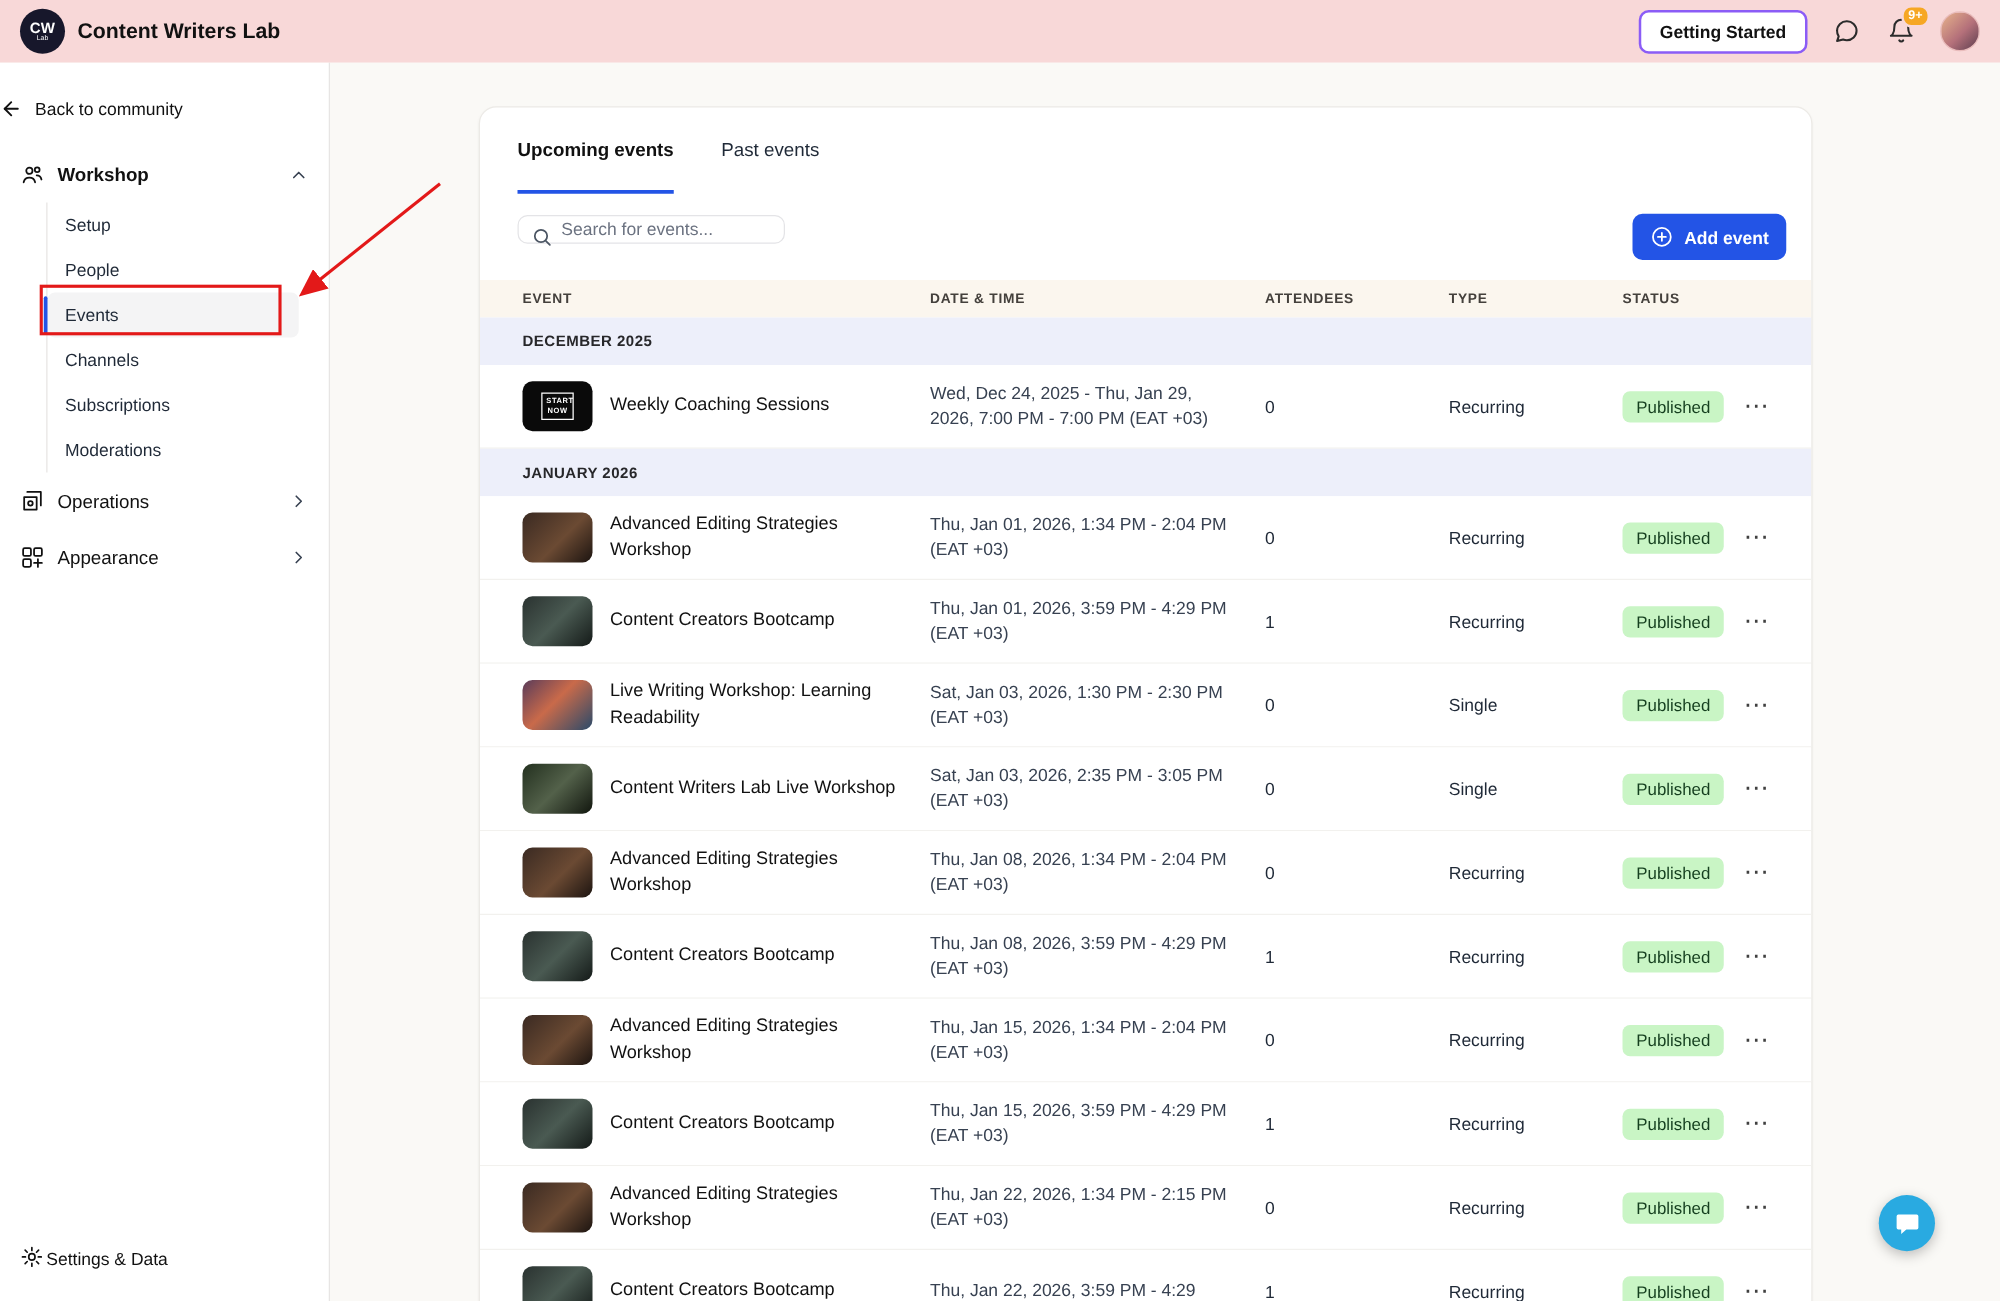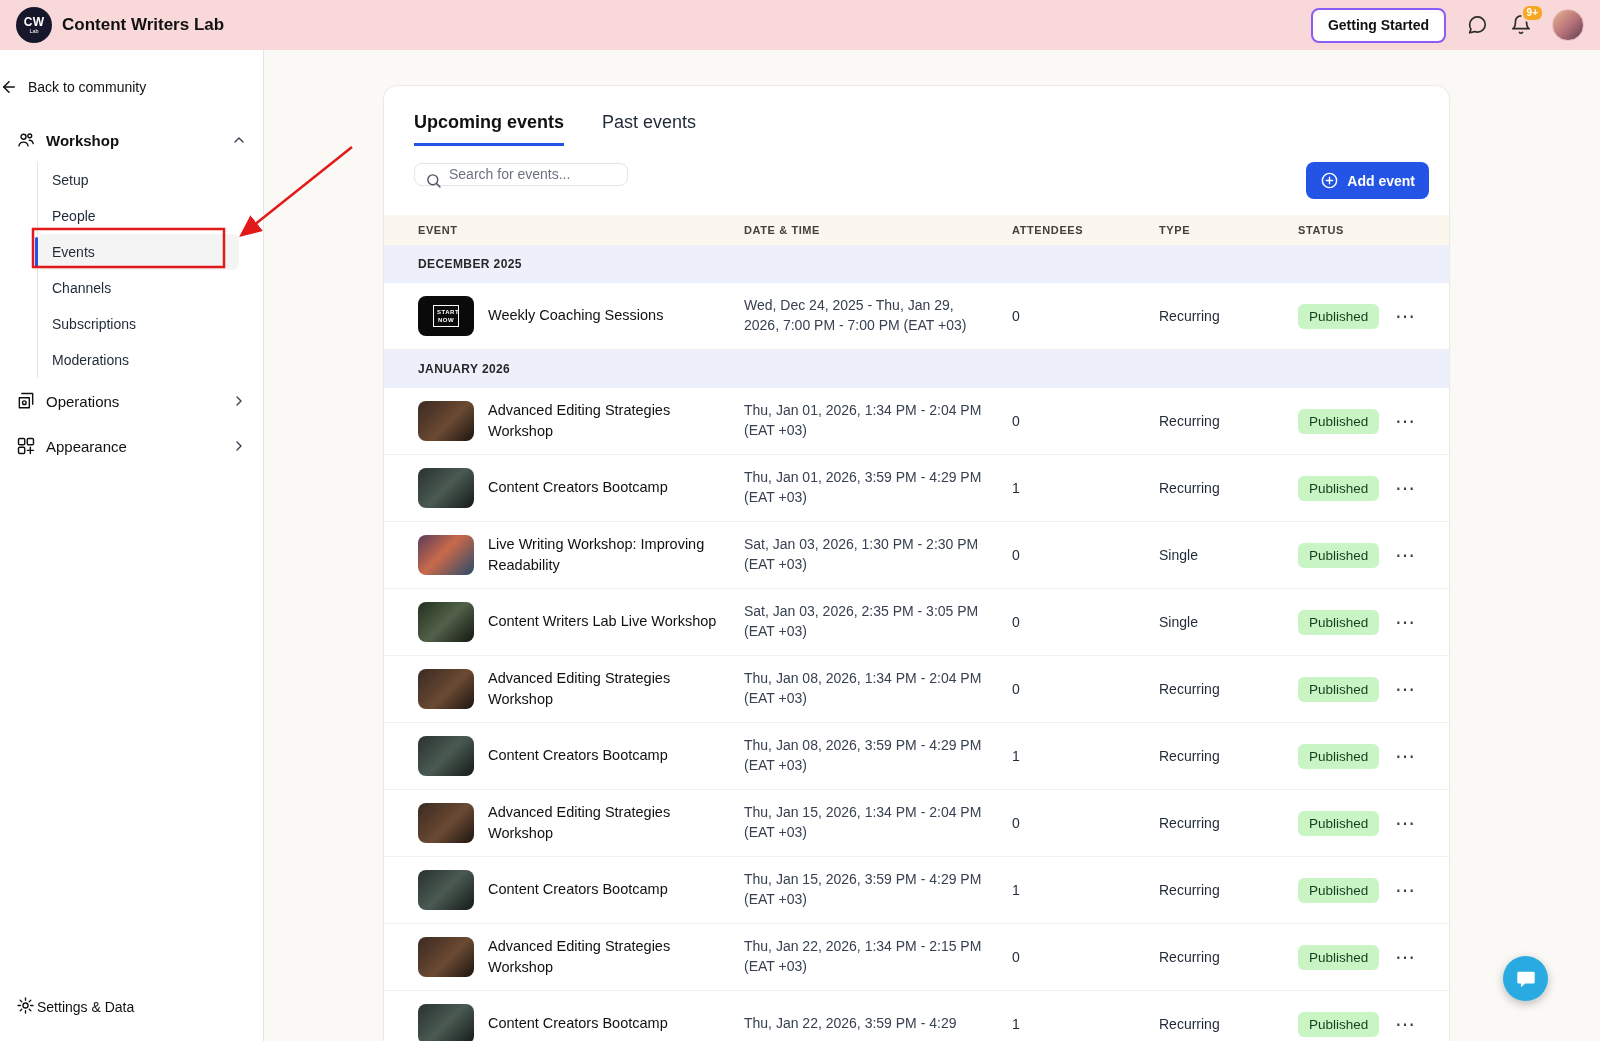--- a/index.html
+++ b/index.html
@@ -40,21 +40,21 @@
   .subitem.active::before{content:"";position:absolute;left:-3px;top:3px;bottom:3px;width:3px;
     background:#2354e6;border-radius:2px;}
   .nav-row{display:flex;align-items:center;gap:10px;padding:12px 16px;font-size:15px;color:#111;cursor:pointer;margin-top:1px;}
   .nav-row .chev{margin-left:auto;color:#374151;}
   .sidebar-bottom{margin-top:auto;display:flex;align-items:flex-end;gap:2px;padding:20px 16px 26px;font-size:14px;color:#111;cursor:pointer;}
 
   
   .card{position:absolute;left:383px;top:85px;width:1067px;height:1015px;background:#fff;
     border:1px solid #eceae6;border-radius:14px;overflow:hidden;box-shadow:0 1px 2px rgba(0,0,0,0.03);}
   .tabs{display:flex;gap:38px;padding:26px 30px 0;}
-  .tab{font-size:18px;color:#1f2937;padding-bottom:10px;cursor:pointer;border-bottom:3px solid transparent;}
+  .tab{font-size:15px;color:#1f2937;padding-bottom:23px;cursor:pointer;border-bottom:3px solid transparent;}
   .tab.active{font-weight:700;color:#111;border-bottom-color:#2354e6;}
   .toolbar{display:flex;align-items:center;justify-content:space-between;padding:16px 20px 16px 30px;}
   .search-wrap{position:relative;width:214px;height:36px;}
   .search-wrap svg{position:absolute;left:11px;top:9px;color:#4b5563;}
   .search-input{width:100%;height:23px;border:1px solid #e4e4e7;border-radius:8px;
     padding:0 10px 0 34px;font-size:14px;color:#374151;outline:none;background:#fff;font-family:inherit;}
   .search-input::placeholder{color:#6b7280;}
   .add-btn{display:flex;align-items:center;gap:8px;background:#2354e6;color:#fff;border:none;
     border-radius:8px;height:37px;padding:0 14px;font-size:14px;font-weight:600;cursor:pointer;font-family:inherit;}
 
@@ -261,21 +261,21 @@
     </div>
     <div class="cell-date">Thu, Jan 01, 2026, 3:59 PM - 4:29 PM (EAT +03)</div>
     <div class="cell-att">1</div>
     <div class="cell-type">Recurring</div>
     <div><span class="badge-published">Published</span></div>
     <div class="dots">⋯</div>
   </div>
       <div class="event-row">
     <div class="cell-event">
       <div class="thumb thumb-crowd"></div>
-      <div class="title">Live Writing Workshop: Improving Readability</div>
+      <div class="title">Live Writing Workshop: Learning Readability</div>
     </div>
     <div class="cell-date">Sat, Jan 03, 2026, 1:30 PM - 2:30 PM (EAT +03)</div>
     <div class="cell-att">0</div>
     <div class="cell-type">Single</div>
     <div><span class="badge-published">Published</span></div>
     <div class="dots">⋯</div>
   </div>
       <div class="event-row">
     <div class="cell-event">
       <div class="thumb thumb-live"></div>

